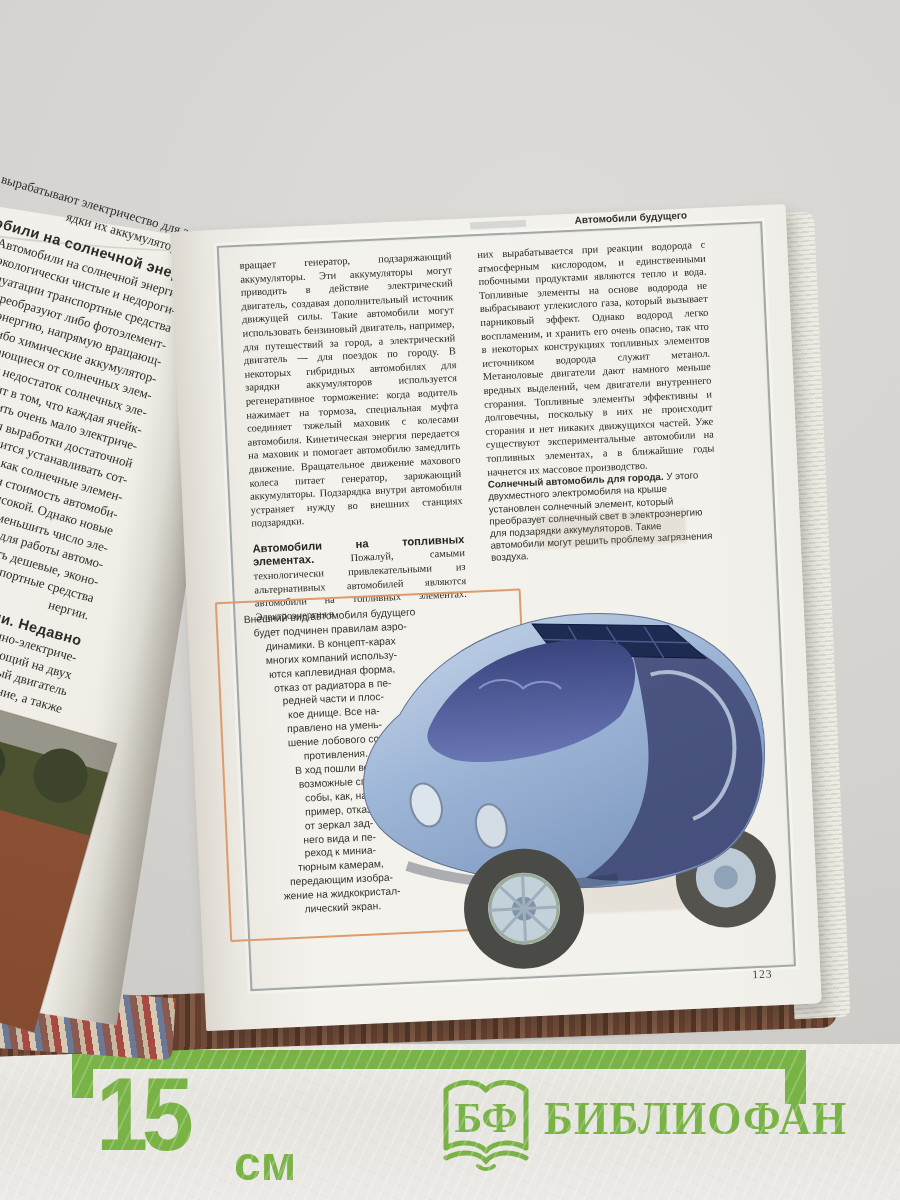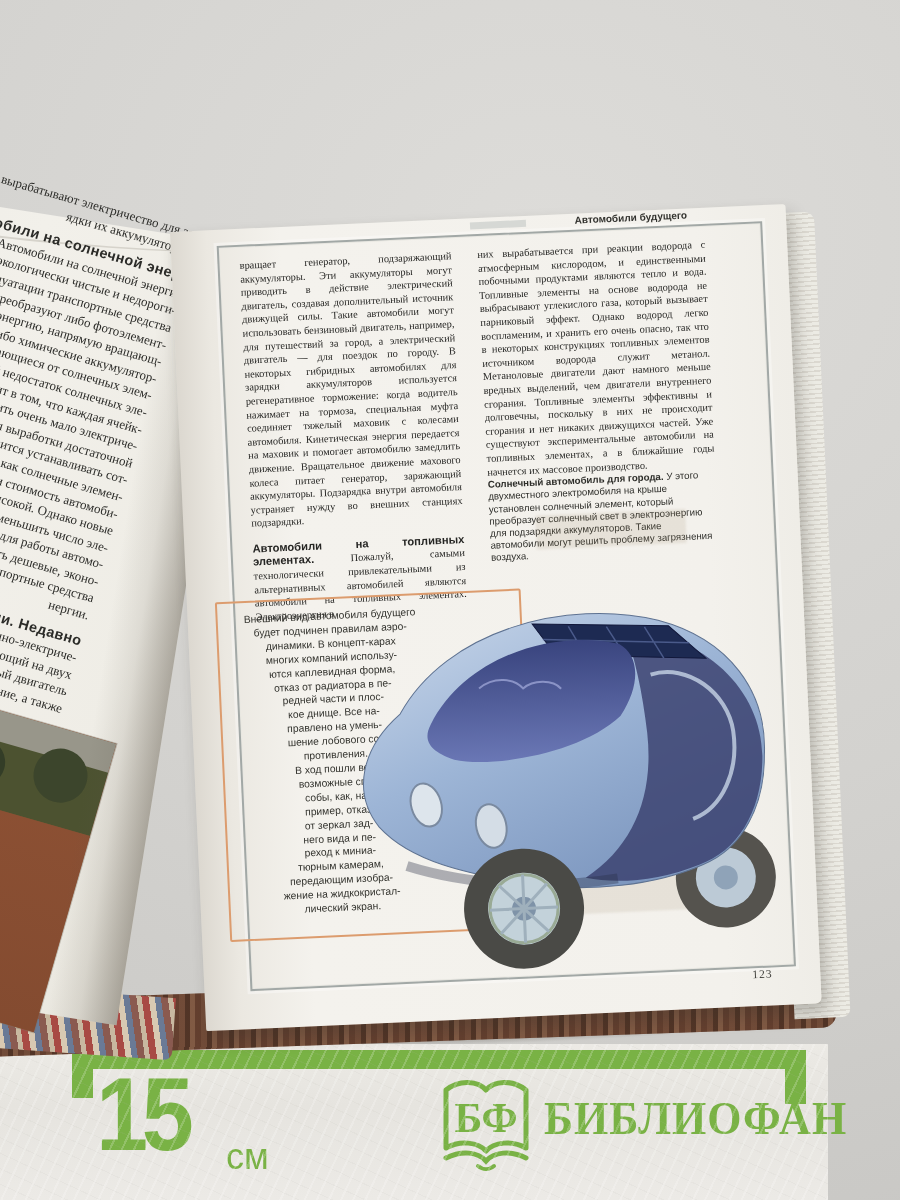--- a/index.html
+++ b/index.html
@@ -2,36 +2,36 @@
 <html><head>
 <meta charset="utf-8">
 <style>
   html,body{margin:0;padding:0;background:#b9b8b5;}
   .scene{position:relative;width:900px;height:1200px;overflow:hidden;
          font-family:"Liberation Serif",serif;background:#d5d4d1;}
   .backdrop{position:absolute;inset:0;
     background:radial-gradient(140% 90% at 60% 20%, #dddcd9 0%, #d3d2cf 55%, #c8c7c4 100%);}
 
   
-  .footer-strip{position:absolute;left:0;top:1044px;width:828px;height:156px;
+  .footer-strip{position:absolute;left:0;top:1044px;width:900px;height:156px;
     background:linear-gradient(180deg,#eceae5,#e6e4df 40%,#eceae6);
     z-index:1;}
   .footer-strip::after{content:"";position:absolute;inset:0;opacity:.35;
     background:repeating-linear-gradient(115deg, rgba(255,255,255,.55) 0 2px, transparent 2px 11px),
                repeating-linear-gradient(25deg, rgba(180,178,170,.25) 0 1px, transparent 1px 14px);}
   .ruler{position:absolute;left:0;top:0;width:900px;height:156px;}
   .ruler-bar{position:absolute;left:72px;top:6px;width:734px;height:19px;background:var(--green);}
   .tick{position:absolute;top:6px;width:21px;background:var(--green);}
   .tick.l{left:72px;height:48px;}
   .tick.r{left:785px;height:54px;}
   .size-num{position:absolute;left:96px;top:18px;color:var(--green);
     font-family:"Liberation Sans",sans-serif;font-weight:700;font-size:104px;line-height:104px;
     letter-spacing:-7px;transform:scaleX(.9);transform-origin:left top;}
-  .size-unit{position:absolute;left:226px;top:92px;color:var(--green);
-    font-family:"Liberation Sans",sans-serif;font-weight:400;font-size:36px;}
+  .size-unit{position:absolute;left:234px;top:92px;color:var(--green);
+    font-family:"Liberation Sans",sans-serif;font-weight:700;font-size:48px;}
   .logo{position:absolute;left:438px;top:30px;height:104px;}
   .logo svg{display:block;}
   .logo-name{position:absolute;left:106px;top:18px;color:var(--green);white-space:nowrap;
     font-family:"Liberation Serif",serif;font-weight:700;font-size:44px;letter-spacing:1px;
     transform:scaleY(1.06);transform-origin:top left;}
 
   
   .book-shadow{position:absolute;left:10px;top:1014px;width:820px;height:36px;
     background:radial-gradient(55% 60% at 50% 45%, rgba(55,48,40,.55), rgba(55,48,40,0) 75%);
     transform:rotate(-1.5deg);z-index:1;}

